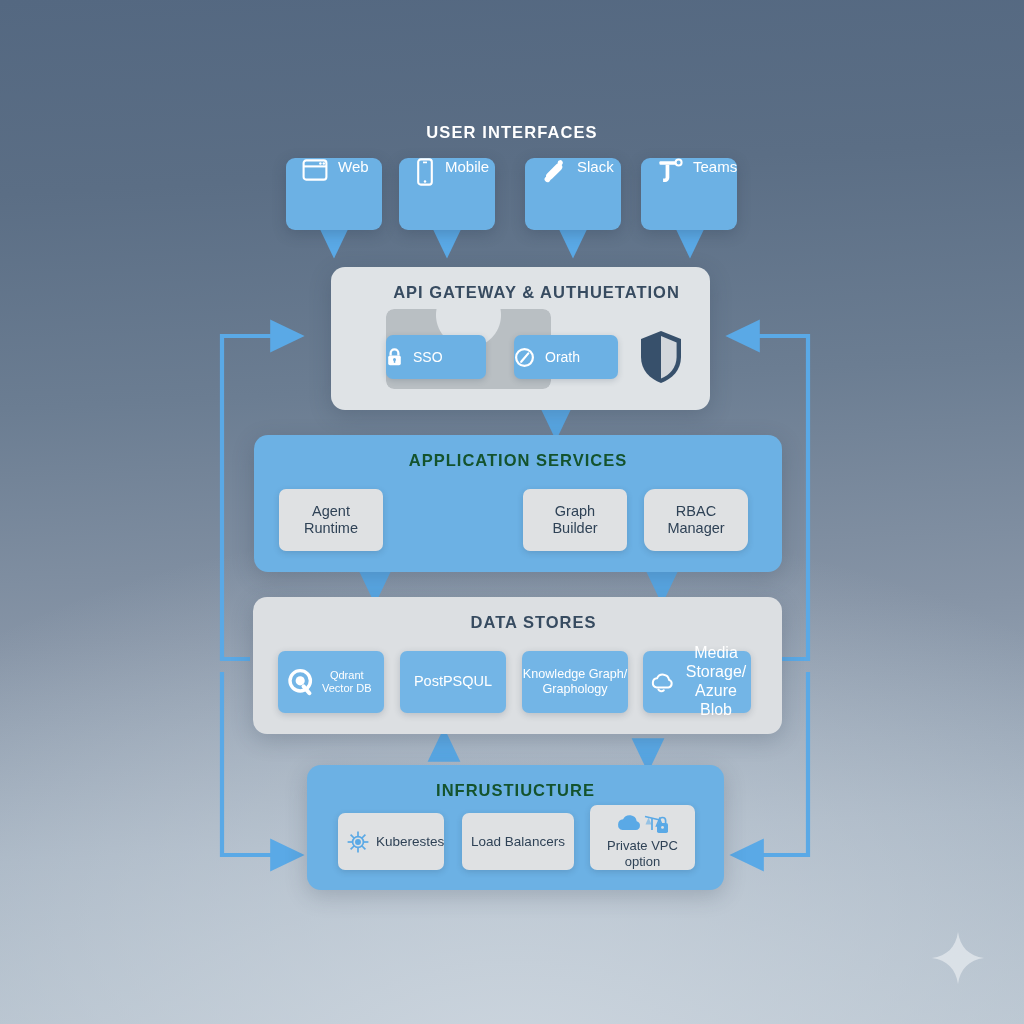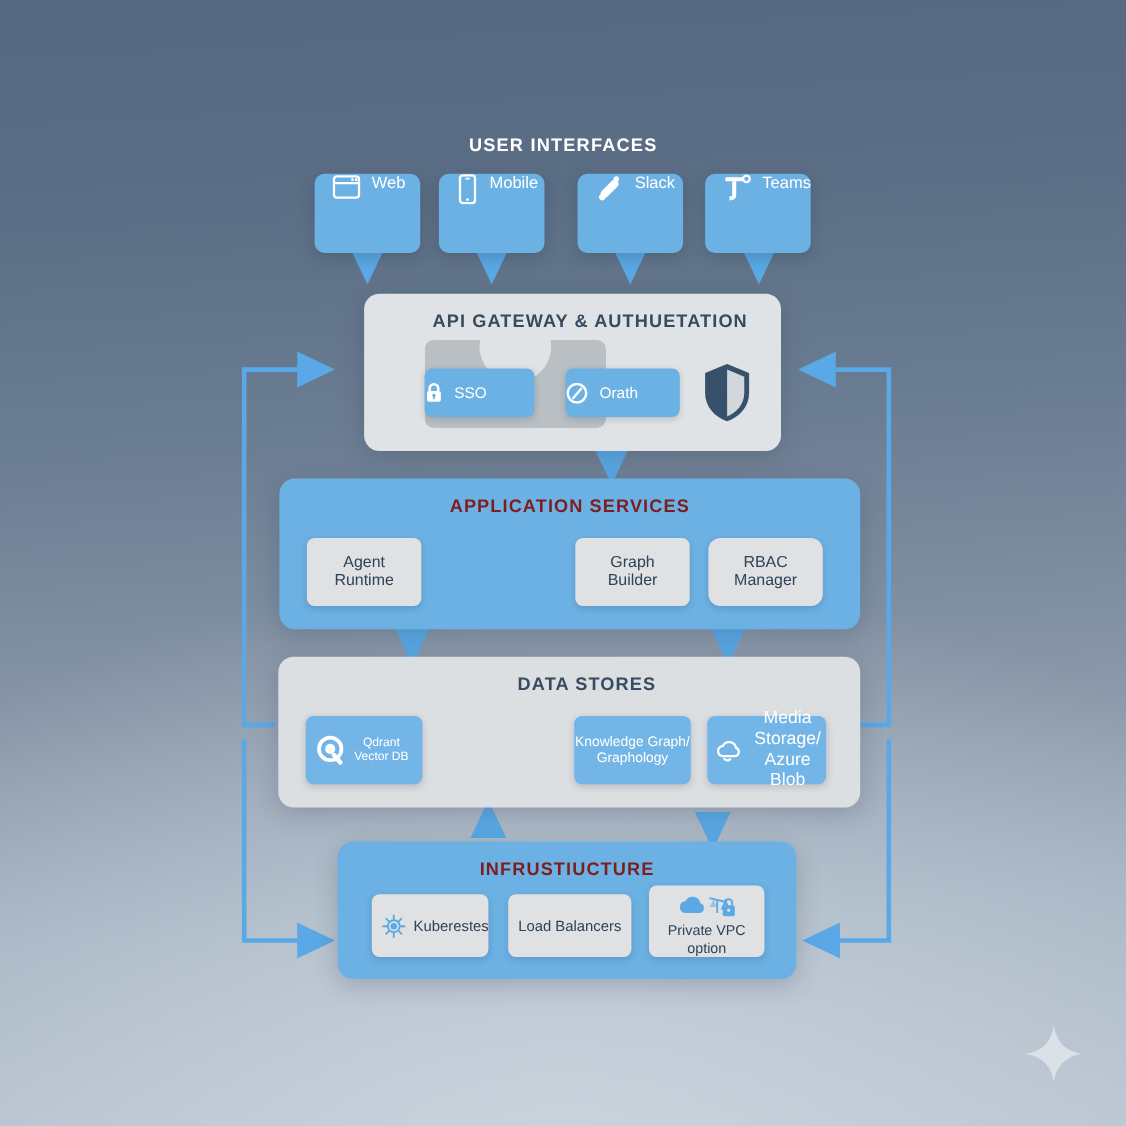--- a/index.html
+++ b/index.html
@@ -21,21 +21,21 @@
     border-radius:14px;
     box-shadow:0 6px 22px rgba(40,55,75,0.22);
   }
   .layer-blue{background:#6cb1e4;}
   .layer-grey{background:#dcdfe2;}
   .layer-glass{background:#dfe3e6;}
   .layer-title{
     position:absolute;left:0;right:0;top:16px;text-align:center;
     font-size:16.5px;font-weight:bold;letter-spacing:1.0px;
   }
-  .title-white{color:#7f1d1d;}
+  .title-white{color:#14532d;}
   .title-dark{color:#374b60;padding-left:32px;}
 
   .card{
     position:absolute;box-sizing:border-box;border-radius:7px;
     display:flex;align-items:center;justify-content:center;
     text-align:center;line-height:1.18;
   }
   .card-grey{
     background:#dfe1e3;color:#2f4256;font-size:14.5px;
     box-shadow:0 2px 6px rgba(40,55,75,0.18);
@@ -221,20 +221,23 @@
         <svg width="28" height="28" viewBox="0 0 28 28">
           <circle cx="13.2" cy="12.8" r="10.2" fill="none" stroke="#fff" stroke-width="3.4"></circle>
           <circle cx="13.2" cy="12.8" r="4.6" fill="#fff"></circle>
           <path d="M16.6 18.4 L22.4 25.2" stroke="#fff" stroke-width="4" stroke-linecap="round"></path>
         </svg>
       </span>
       <span class="lbl" style="font-size:11px;">Qdrant
 Vector DB</span>
     </div>
 
+    <div class="card card-blue-lite" style="left:147px;top:54px;width:106px;height:62px;">
+      <span class="lbl">PostPSQUL</span>
+    </div>
 
     <div class="card card-blue-lite" style="left:269px;top:54px;width:106px;height:62px;">
       <span class="lbl" style="font-size:12.6px;">Knowledge Graph/
 Graphology</span>
     </div>
 
     <div class="card card-blue-lite with-icon" style="left:390px;top:54px;width:108px;height:62px;padding-left:7px;gap:5px;">
       <span class="ico">
         <svg width="26" height="22" viewBox="0 0 26 22">
           <path d="M6.6 16.4 a4.6 4.6 0 0 1 0.4-9.1 a6.4 6.4 0 0 1 12.1 1.6 a3.9 3.9 0 0 1-0.6 7.5 Z" fill="none" stroke="#fff" stroke-width="2"></path>

